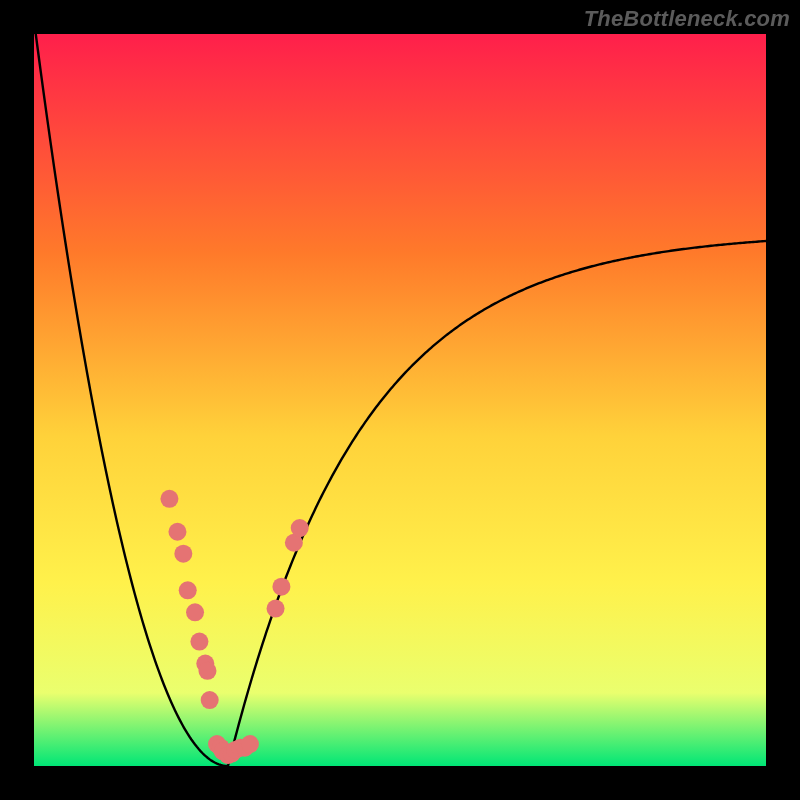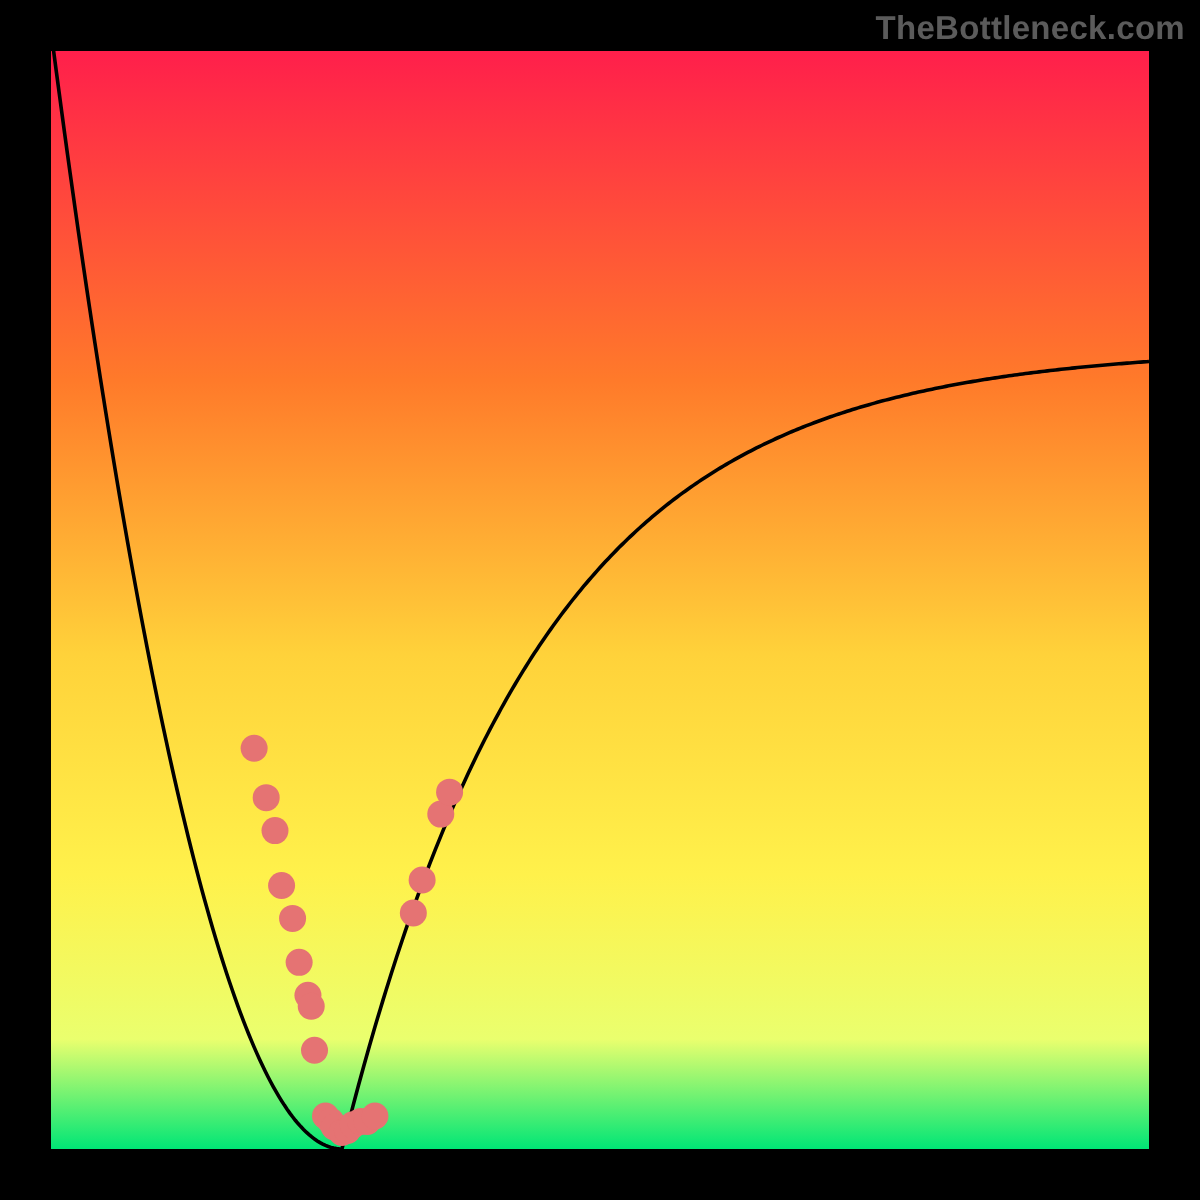--- a/index.html
+++ b/index.html
@@ -8,20 +8,21 @@
     width: 800px;
     height: 800px;
     background: #000;
     overflow: hidden;
   }
   .wrap {
     position: relative;
     width: 800px;
     height: 800px;
     background: #000;
+    font-style: italic;
   }
   .watermark {
     position: absolute;
     top: 6px;
     right: 10px;
     font-family: Arial, Helvetica, sans-serif;
     font-size: 22px;
     color: #5b5b5b;
     font-weight: 600;
     letter-spacing: 0.2px;

